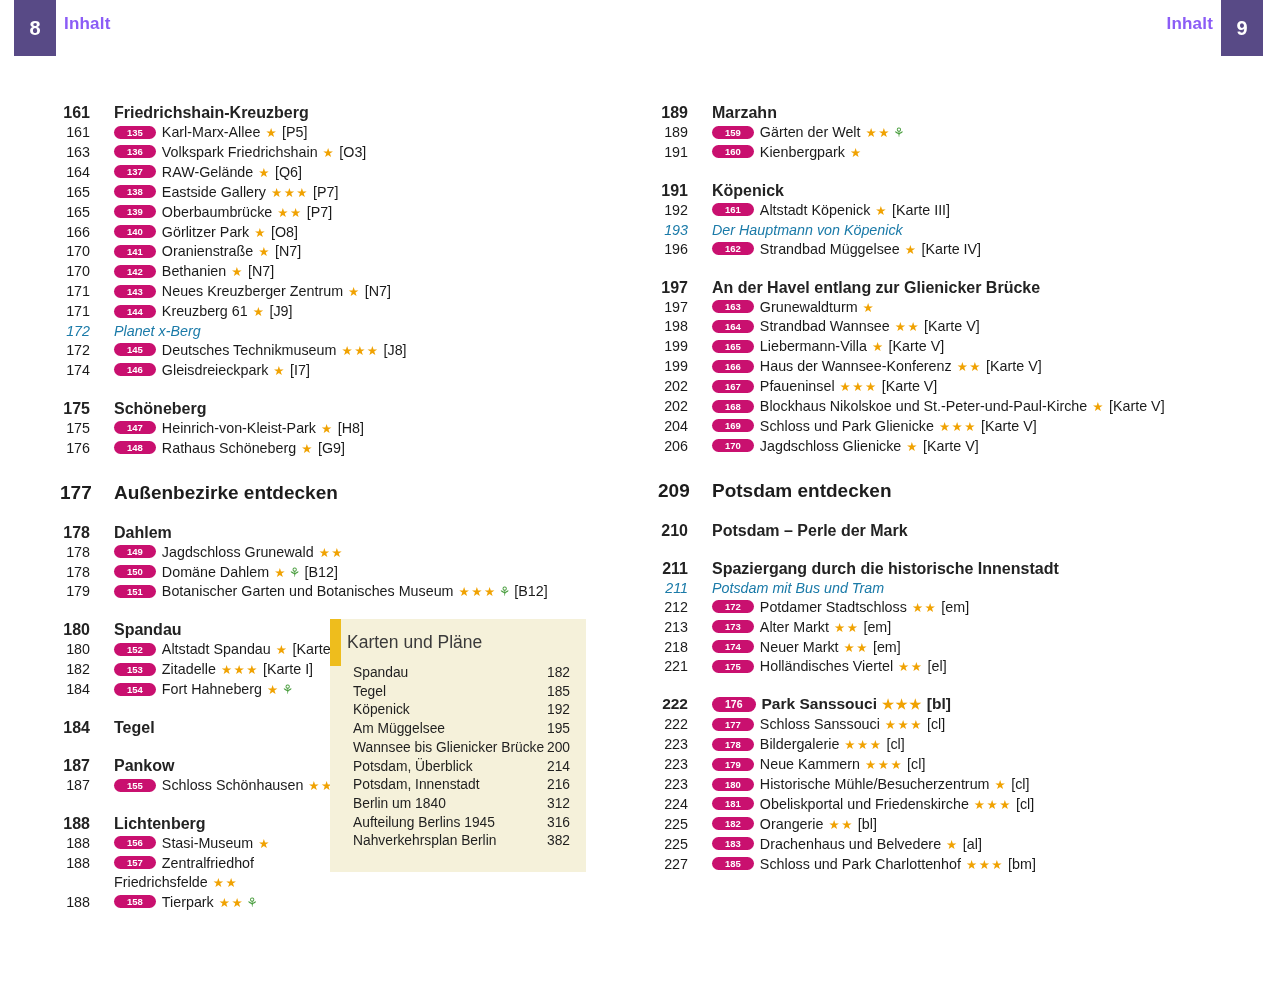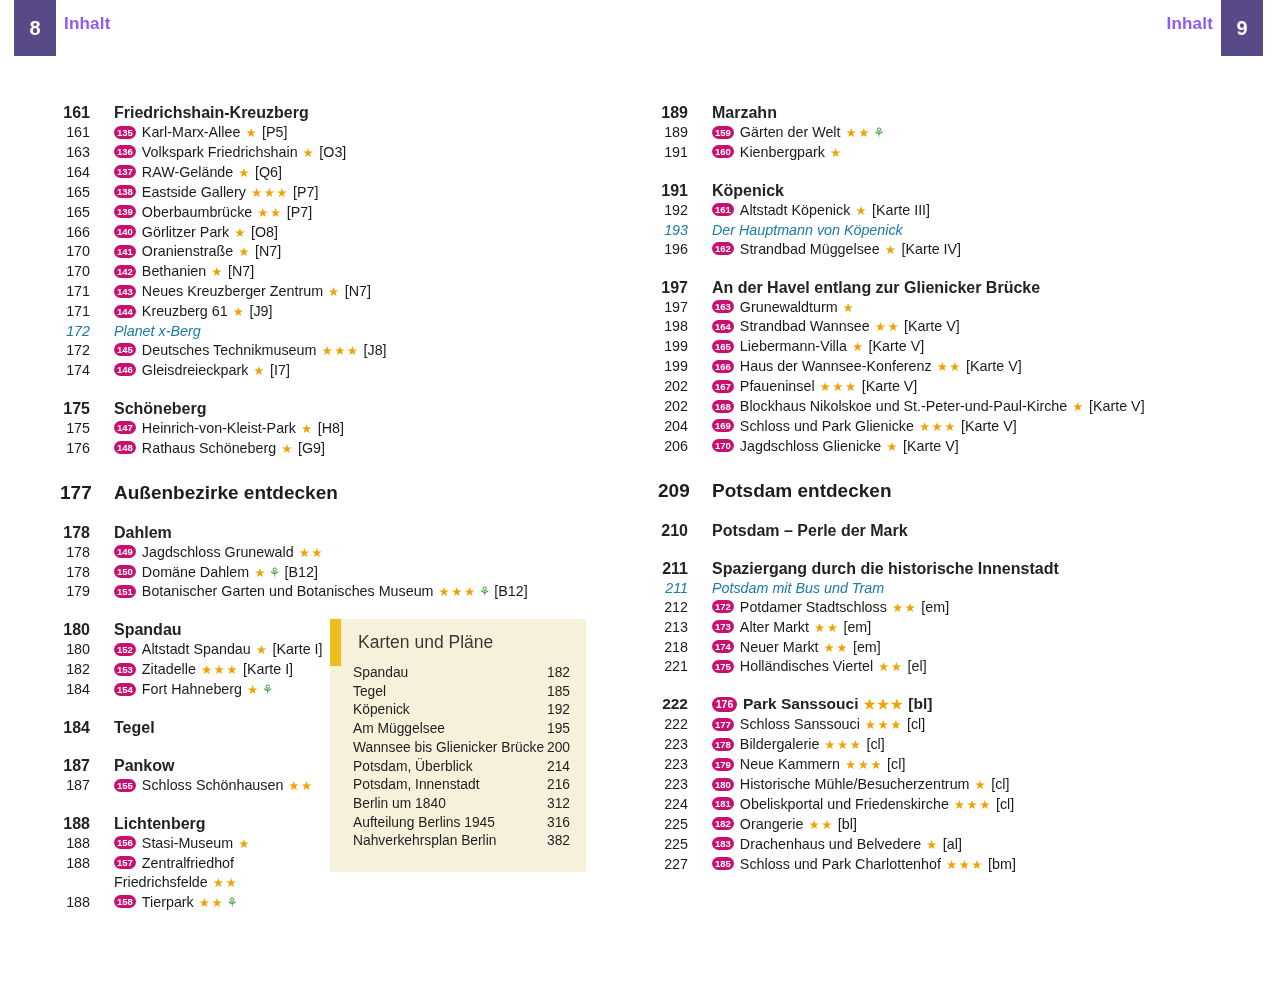--- a/index.html
+++ b/index.html
@@ -24,36 +24,36 @@
   .row { display:flex; align-items:baseline; font-size:14.3px; line-height:18.9px; }
   .pagenum { flex:none; width:30px; text-align:right; margin-right:24px; font-variant-numeric:tabular-nums; }
   .content { flex:1; min-width:0; }
 
   .section-row { margin-top:17px; font-size:16px; line-height:21px; font-weight:bold; color:#232323; }
   .col > .section-row:first-child { margin-top:6px; }
   .chapter-row { margin-top:21px; margin-bottom:3px; font-size:19px; line-height:25px; font-weight:bold; color:#1d1d1d; }
 
   .italic-row { font-style:italic; color:#1a7aa8; }
 
-  .badge { display:inline-block; min-width:21px; padding:0 3px; height:13px; line-height:13px;
+  .badge { display:inline-block; min-width:21px; padding:0 13px; height:13px; line-height:13px;
            border-radius:7px; background:#c9106f; color:#fff; font-size:9.5px; font-weight:bold;
            text-align:center; margin-right:6px; position:relative; top:-1.5px; font-style:normal; }
   .featured { margin-top:16px; font-size:15.5px; }
   .featured .badge { min-width:25px; height:15px; line-height:15px; border-radius:8px; font-size:10.5px; top:-1px; }
 
   .title { white-space:pre-line; }
   .stars { color:#f0a202; font-size:12.5px; letter-spacing:1.5px; margin-left:5px; }
   .section-row .stars { font-size:13.5px; }
   .flower { color:#4a9e3f; font-size:13px; margin-left:2px; font-style:normal; }
   .ref { margin-left:4px;margin-top:16px; }
 
   
   .mapbox { position:absolute; left:330px; top:619px; width:256px; height:253px; background:#f5f1da; }
   .map-accent { position:absolute; left:0; top:0; width:11px; height:47px; background:#eebd1d; }
-  .map-title { font-size:17.5px; color:#3a3a3a; padding:13px 16px 10px 28px; }
+  .map-title { font-size:17.5px; color:#3a3a3a; padding:13px 16px 10px 17px; }
   .map-rows { padding:1px 16px 0 23px; }
   .map-row { display:flex; font-size:13.8px; line-height:18.7px; color:#1f1f1f; }
   .map-label { flex:1; }
   .map-page { text-align:right; font-variant-numeric:tabular-nums; }
 </style>
 </head>
 <body>
 
 <div class="page">
 

